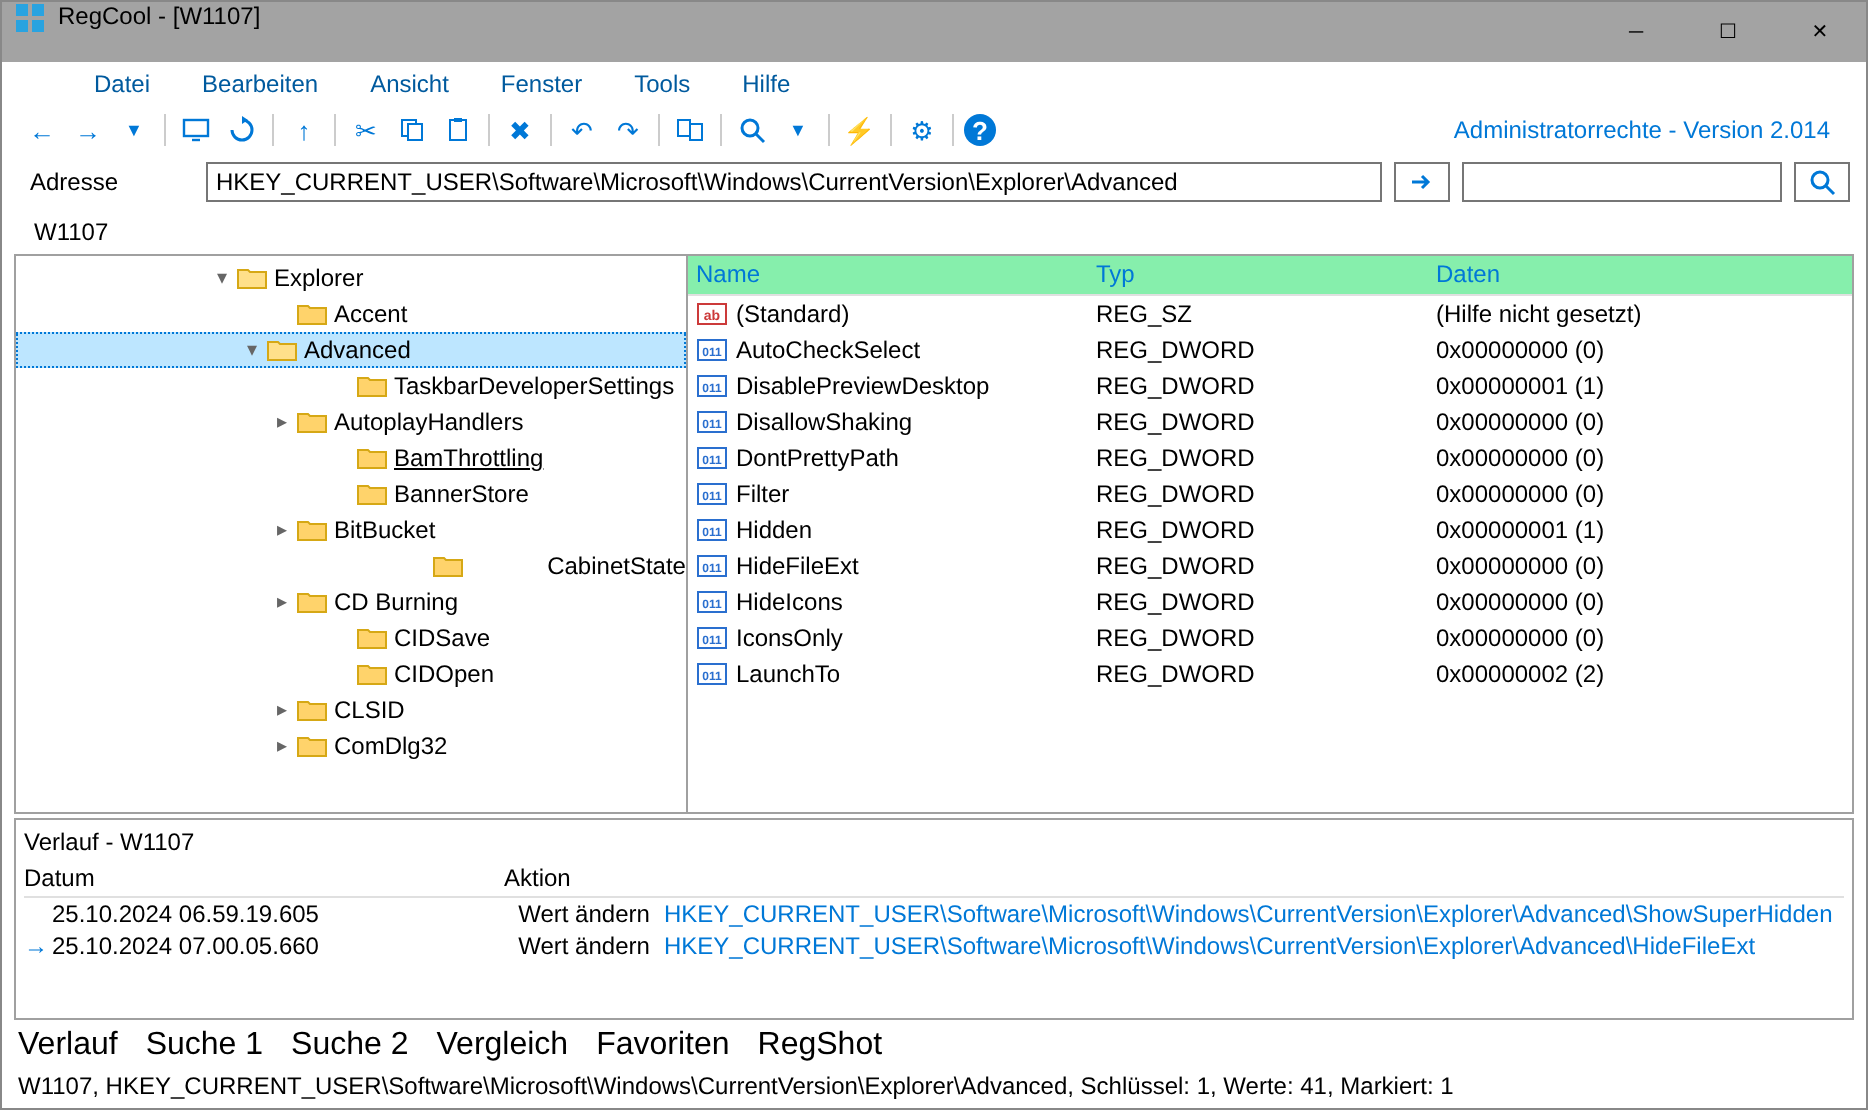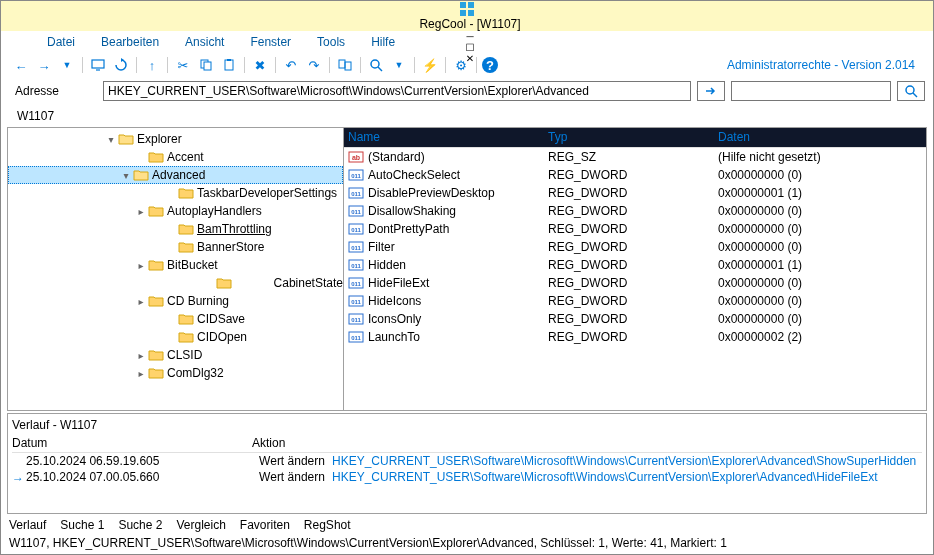--- a/index.html
+++ b/index.html
@@ -1,18 +1,18 @@
 <!DOCTYPE html>
 <html><head>
 <meta charset="utf-8">
 <style>
   * { margin: 0; padding: 0; box-sizing: border-box; }
   body { font-family: "Segoe UI", Tahoma, sans-serif; font-size: 12px; background: #fff; user-select: none; }
   .window { width: 934px; height: 555px; border: 1px solid #888; display: flex; flex-direction: column; background: #fff; overflow: hidden; }
-  .titlebar { height: 30px; display: flex; align-items: center; padding-left: 6px; background: #fef9c3; flex-direction: column; }
+  .titlebar { height: 30px; display: flex; align-items: flex-start; padding-left: 6px; background: #a3a3a3; }
   .titlebar .icon { width: 16px; height: 16px; margin-right: 6px; display: inline-flex; align-items: center; }
   .titlebar .title { flex: 1; color: #000; font-size: 12px; }
   .titlebar .ctrl { width: 46px; height: 30px; display: inline-flex; align-items: center; justify-content: center; font-family: "Segoe MDL2 Assets", sans-serif; font-size: 10px; color: #000; }
   .menubar { display: flex; gap: 26px; padding: 4px 14px 4px 46px; color: #005a9e; font-size: 12px; }
   .menubar span { cursor: default; }
   .toolbar { display: flex; align-items: center; padding: 2px 10px 4px 10px; justify-content: space-between; }
   .toolbar-left { display: flex; align-items: center; gap: 3px; }
   .tbtn { width: 20px; height: 20px; display: inline-flex; align-items: center; justify-content: center; color: #0078d7; font-size: 13px; cursor: pointer; }
   .tsep { width: 1px; height: 16px; background: #ccc; margin: 0 2px; }
   .admin-text { color: #0078d7; font-size: 12px; padding-right: 8px; white-space: nowrap; }
@@ -24,41 +24,41 @@
   .tabstrip { padding: 2px 6px 0 6px; }
   .tabstrip .tab { display: inline-block; padding: 2px 10px; font-size: 12px; color: #000; }
   .panes { flex: 1; display: flex; border: 1px solid #a0a0a0; margin: 2px 6px 2px 6px; min-height: 0; }
   .tree { width: 336px; overflow-y: auto; border-right: 1px solid #a0a0a0; padding: 2px 0; }
   .trow { display: flex; align-items: center; height: 18px; white-space: nowrap; }
   .trow.selected { background: #bde6ff; border: 1px dotted #0078d7; }
   .trow .exp { width: 14px; text-align: center; color: #666; font-size: 10px; }
   .trow .fold { width: 16px; height: 16px; display: inline-flex; align-items: center; justify-content: center; margin-right: 3px; }
   .trow .lbl { font-size: 12px; }
   .list { flex: 1; display: flex; flex-direction: column; min-height: 0; }
-  .lhead { display: flex; background: #0f172a; border-bottom: 1px solid #e0e0e0; padding: 2px 4px 3px 4px; color: #0078d7; font-size: 12px; }
+  .lhead { display: flex; background: #86efac; border-bottom: 1px solid #e0e0e0; padding: 2px 4px 3px 4px; color: #0078d7; font-size: 12px; }
   .lcol-n { width: 200px; }
   .lcol-t { width: 170px; }
   .lcol-d { flex: 1; }
   .lbody { flex: 1; overflow-y: auto; }
   .lrow { display: flex; align-items: center; height: 18px; padding: 0 4px; }
   .lrow .ico { width: 16px; height: 16px; margin-right: 4px; display: inline-flex; align-items: center; justify-content: center; }
   .lrow .n { width: 180px; overflow: hidden; text-overflow: ellipsis; white-space: nowrap; }
   .lrow .t { width: 170px; }
   .lrow .d { flex: 1; }
   .hist-wrap { margin: 0 6px 2px 6px; border: 1px solid #a0a0a0; padding: 4px; }
   .hist-title { font-size: 12px; color: #000; padding-bottom: 4px; }
   .hist-head { display: flex; border-bottom: 1px solid #e0e0e0; padding-bottom: 2px; }
   .hc1 { width: 210px; color: #000; }
   .hc2 { flex: 1; color: #000; margin-left: 30px; }
   .hrow { display: flex; padding: 1px 0; }
   .hrow .hc1 { display: flex; align-items: center; }
   .hrow .arr { width: 14px; display: inline-block; color: #0078d7; font-weight: bold; }
   .hrow .hc2a { width: 80px; text-align: center; }
   .hrow .hc2b { flex: 1; color: #0078d7; white-space: nowrap; overflow: hidden; text-overflow: ellipsis; }
-  .bottomtabs { padding: 2px 8px; color: #000; display: flex; gap: 14px; font-size: 12px; }
+  .bottomtabs { padding: 2px 8px; color: #000; display: flex; gap: 14px; font-size: 16px; }
   .status { padding: 2px 8px 4px 8px; font-size: 12px; color: #000; white-space: nowrap; overflow: hidden; text-overflow: ellipsis; }
   svg { display: block; }
   ::-webkit-scrollbar { width: 14px; }
   ::-webkit-scrollbar-track { background: #f0f0f0; }
   ::-webkit-scrollbar-thumb { background: #c2c2c2; }
 </style>
 </head>
 <body>
 
 <div class="window">

